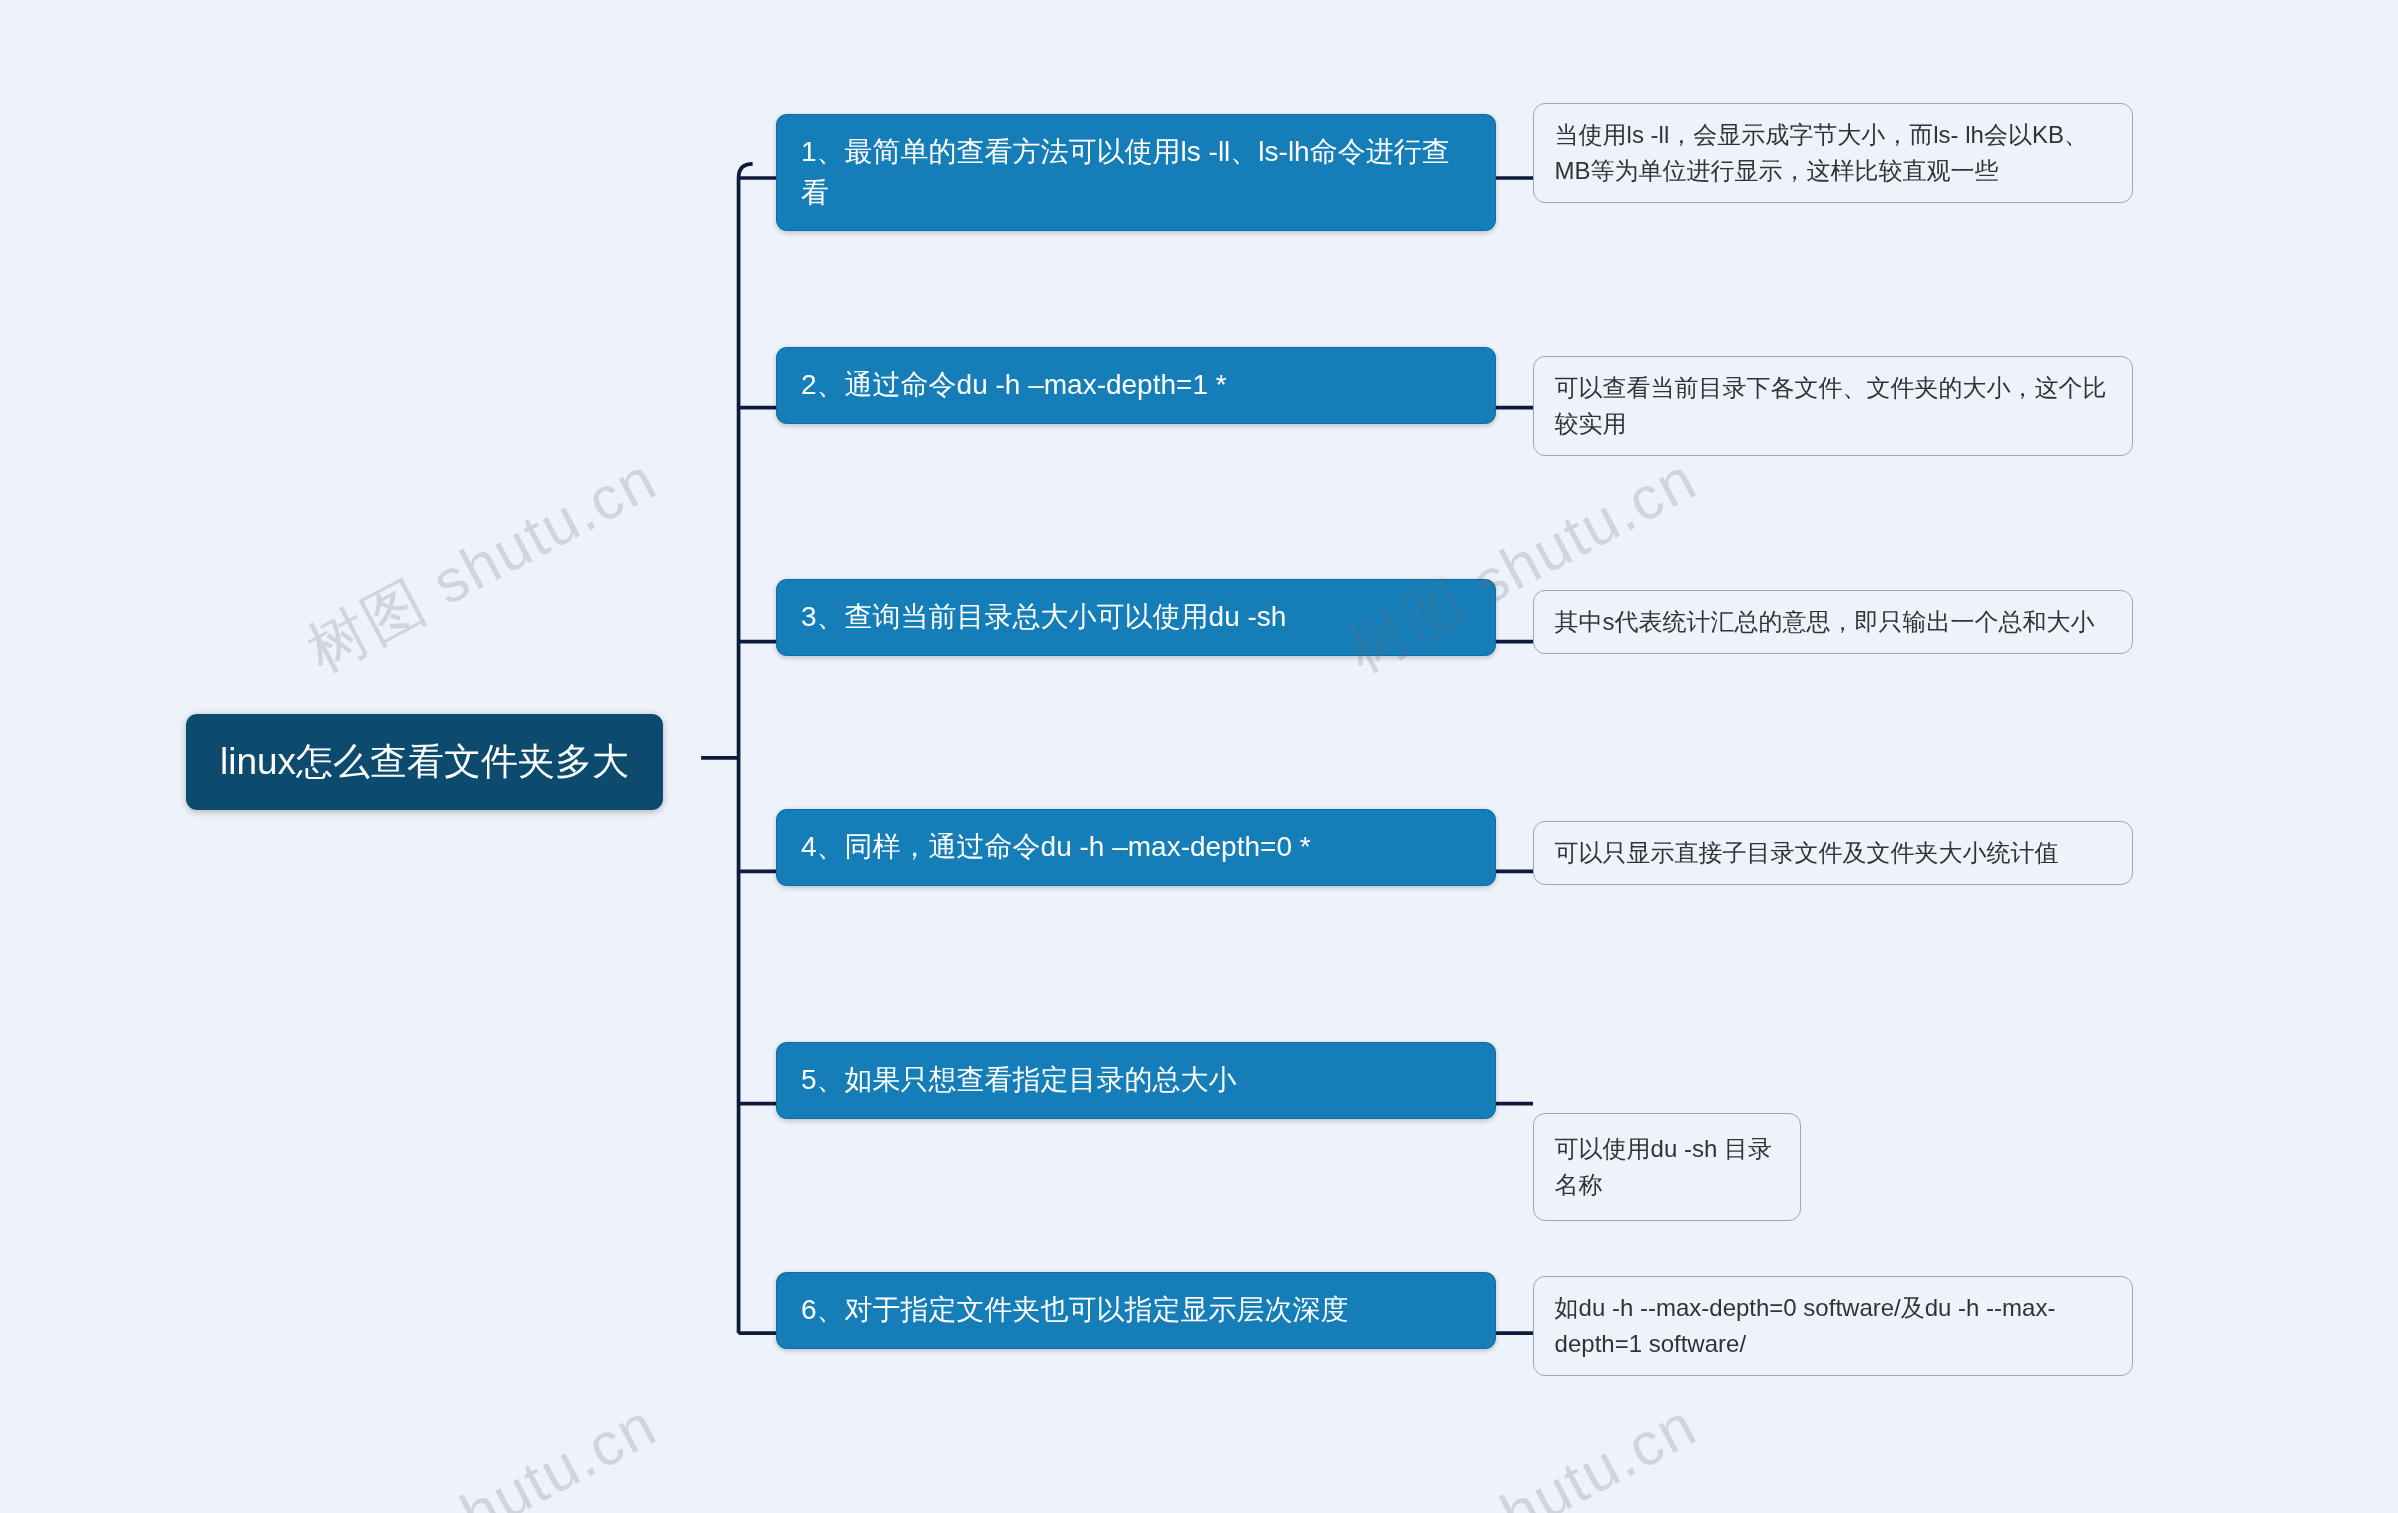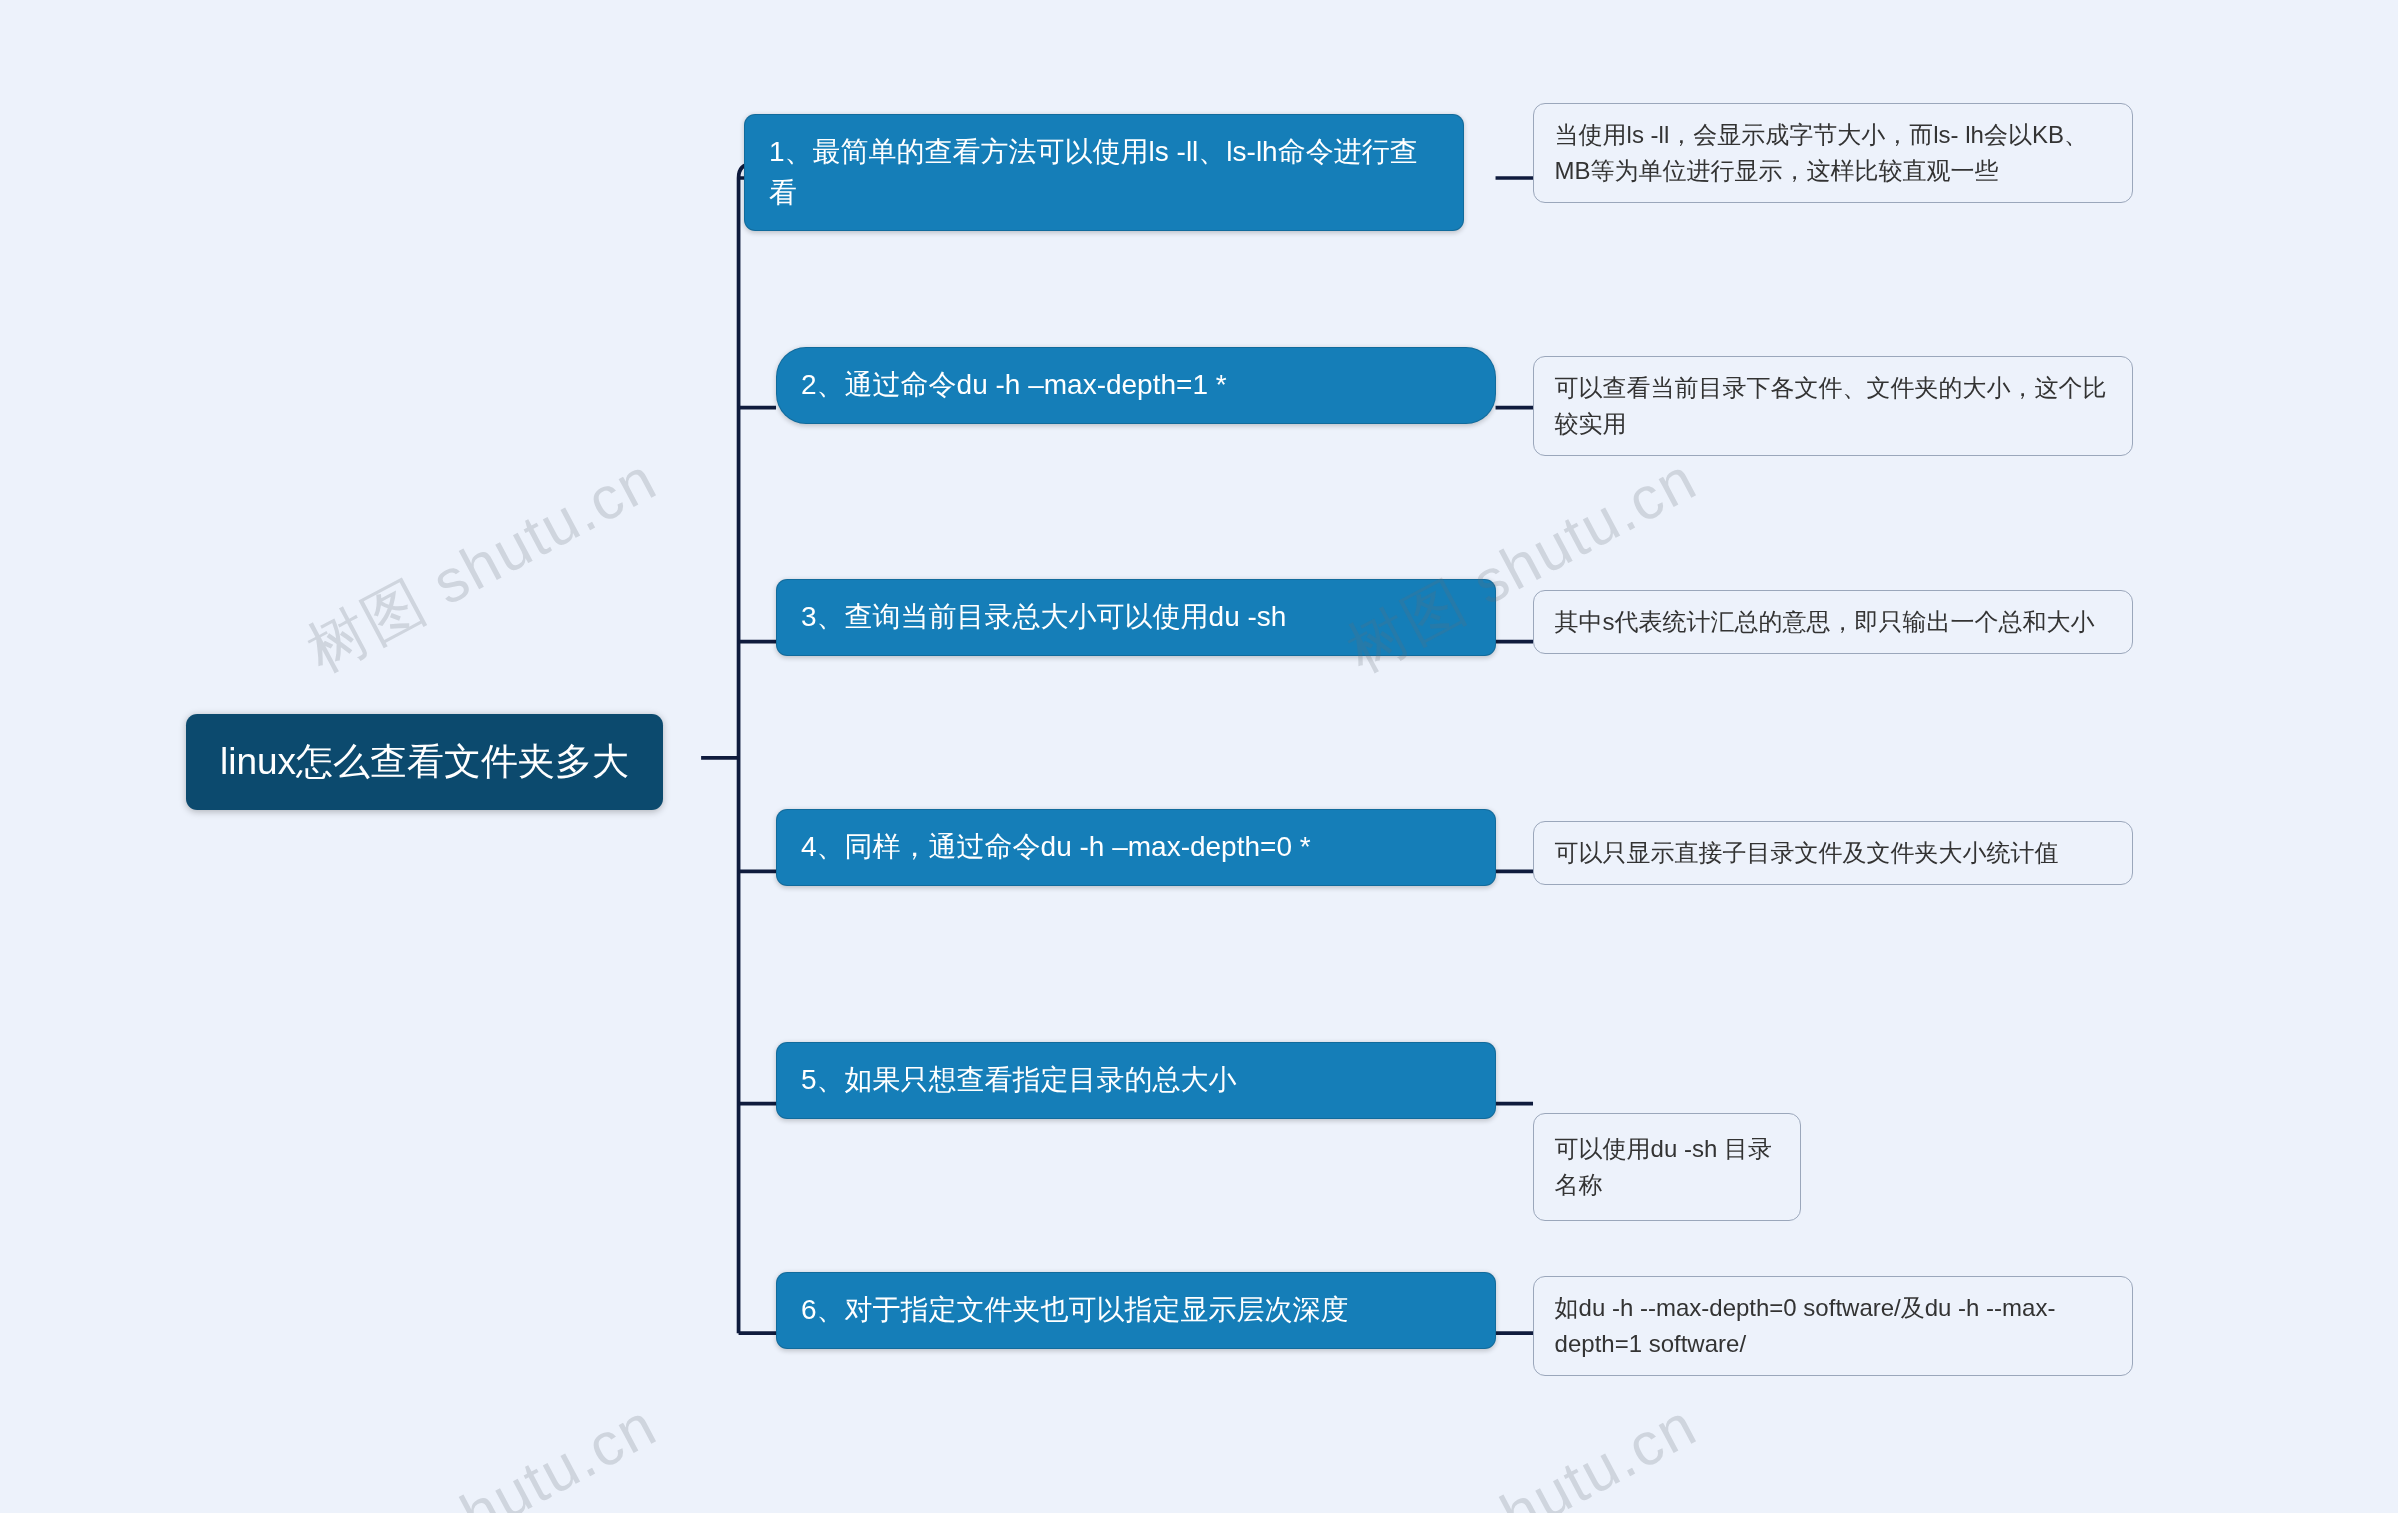--- a/index.html
+++ b/index.html
@@ -108,28 +108,28 @@
     <path d="M1596 685 L1636 685"></path>
     <path d="M1596 930 L1636 930"></path>
     <path d="M1596 1178 L1636 1178"></path>
     <path d="M1596 1423 L1636 1423"></path>
   </svg>
 
   <div class="root" style="left:186px; top:714px;">
     <span>linux怎么查看文件夹多大</span>
   </div>
 
-  <div class="branch" style="left:744px; top:114px; width:720px;">
+  <div class="branch" style="left:776px; top:114px; width:720px;">
     <span>1、最简单的查看方法可以使用ls -ll、ls-lh命令进行查看</span>
   </div>
   <div class="leaf" style="left:1533px; top:103px; width:600px;">
     <span>当使用ls -ll，会显示成字节大小，而ls- lh会以KB、MB等为单位进行显示，这样比较直观一些</span>
   </div>
 
-  <div class="branch" style="left:776px; top:347px; width:720px;border-radius:30px;">
+  <div class="branch" style="left:776px; top:347px; width:720px;">
     <span>2、通过命令du -h –max-depth=1 *</span>
   </div>
   <div class="leaf" style="left:1533px; top:356px; width:600px;">
     <span>可以查看当前目录下各文件、文件夹的大小，这个比较实用</span>
   </div>
 
   <div class="branch" style="left:776px; top:579px; width:720px;">
     <span>3、查询当前目录总大小可以使用du -sh</span>
   </div>
   <div class="leaf" style="left:1533px; top:590px; width:600px;">

